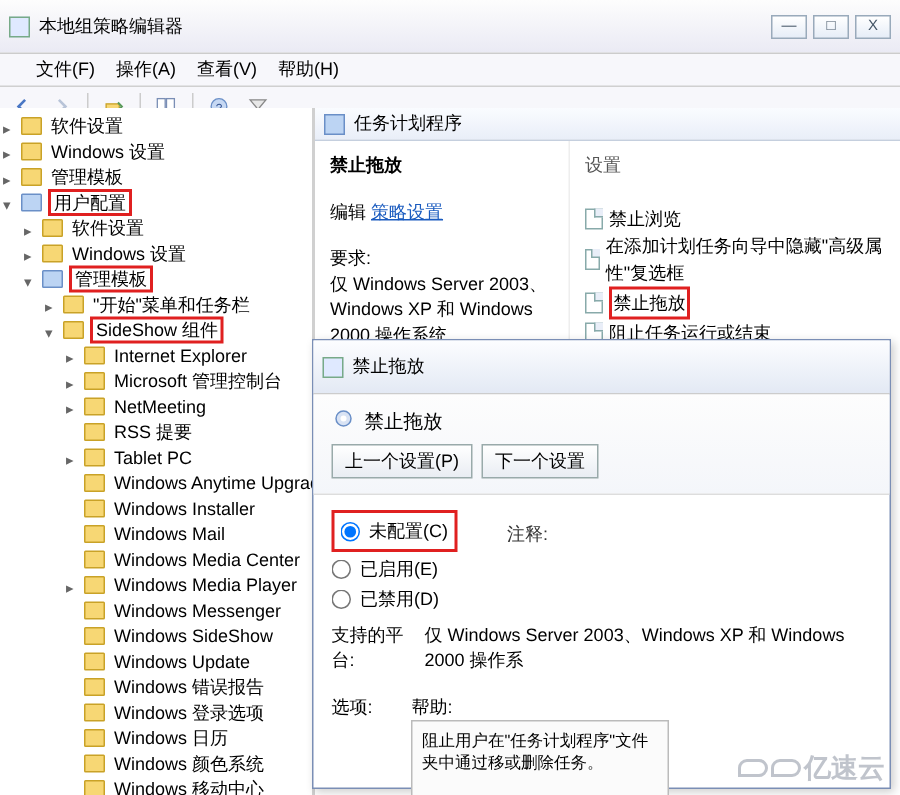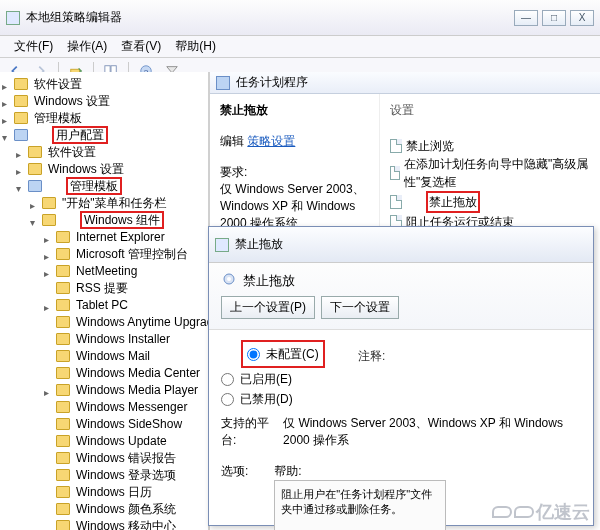--- a/index.html
+++ b/index.html
@@ -4,35 +4,35 @@
 <style>
 * { margin:0; padding:0; box-sizing:border-box; font-family:"Microsoft YaHei","SimSun",Tahoma,sans-serif; }
 body { width:600px; height:530px; background:#f0f0f0; overflow:hidden; position:relative; }
 
 
 .gpedit { position:absolute; inset:0; background:#fff; }
 .titlebar { height:36px; background:linear-gradient(#fdfdfd,#eaeaf4); border-bottom:1px solid #ccc; display:flex; align-items:center; padding:0 6px; font-size:12px; }
 .titlebar .ticon { width:14px; height:14px; background:#dfe9ff; border:1px solid #7a8; margin-right:6px; }
 .titlebar .spacer { flex:1; }
 .wbtn { width:24px; height:16px; border:1px solid #9ab; margin-left:4px; background:linear-gradient(#fff,#e6edf7); font-size:10px; display:flex; align-items:center; justify-content:center; color:#456; }
-.menubar { height:22px; display:flex; align-items:center; gap:14px; padding:0 14px; font-size:12px; border-bottom:1px solid #d0d0d0; background:#f7f7fb; }
+.menubar { height:22px; display:flex; align-items:center; gap:14px; padding:0 24px; font-size:12px; border-bottom:1px solid #d0d0d0; background:#f7f7fb; }
 .toolbar { height:26px; display:flex; align-items:center; gap:4px; padding:0 4px; border-bottom:1px solid #d0d0d0; background:#f7f7fb; }
 .tbtn { width:22px; height:20px; display:flex; align-items:center; justify-content:center; border:1px solid transparent; }
 .tbtn svg { width:14px; height:14px; }
 .tsep { width:1px; height:18px; background:#ccc; margin:0 2px; }
 
 .content { position:absolute; top:72px; bottom:0; left:0; right:0; display:flex; }
 .tree-pane { width:210px; border-right:2px solid #d0d0d0; overflow:hidden; background:#fff; font-size:12px; padding:4px 0 0 0; }
 .tree ul { list-style:none; padding-left:14px; }
 .tree li { white-space:nowrap; line-height:17px; position:relative; }
 .tree .tw { position:absolute; left:-12px; top:2px; width:11px; height:11px; font-size:10px; color:#666; cursor:pointer; }
 .folder { width:14px; height:12px; display:inline-block; background:#f7d774; border:1px solid #c9a227; border-radius:1px; margin-right:4px; vertical-align:-2px; }
 .folder.blue { background:#bcd4f3; border-color:#6a8fc7; }
 .tree .lbl { padding:0 2px; }
-.hl { border:2px solid #e02020; padding:0 1px;margin-left:20px; }
+.hl { border:2px solid #e02020; padding:0 1px; }
 
 .right-pane { flex:1; position:relative; background:#fff; }
 .rp-header { height:22px; background:linear-gradient(#fafcff,#e9eef8); border-bottom:1px solid #c5cfde; display:flex; align-items:center; padding:0 6px; font-size:12px; }
 .rp-header .ficon { width:14px; height:14px; background:#bcd4f3; border:1px solid #6a8fc7; margin-right:6px; }
 .rp-body { display:flex; font-size:12px; }
 .rp-col { padding:8px 10px; }
 .rp-col.left { width:170px; border-right:1px solid #eee; }
 .rp-col.right { flex:1; }
 .rp-colh { color:#555; margin-bottom:18px; }
 .rp-link { color:#1a5bbf; text-decoration:underline; cursor:pointer; }
@@ -124,21 +124,21 @@
         <li><span class="tw">▸</span><span class="folder"></span><span class="lbl">软件设置</span></li>
         <li><span class="tw">▸</span><span class="folder"></span><span class="lbl">Windows 设置</span></li>
         <li><span class="tw">▸</span><span class="folder"></span><span class="lbl">管理模板</span></li>
         <li><span class="tw">▾</span><span class="folder blue"></span><span class="lbl hl">用户配置</span>
           <ul>
             <li><span class="tw">▸</span><span class="folder"></span><span class="lbl">软件设置</span></li>
             <li><span class="tw">▸</span><span class="folder"></span><span class="lbl">Windows 设置</span></li>
             <li><span class="tw">▾</span><span class="folder blue"></span><span class="lbl hl">管理模板</span>
               <ul>
                 <li><span class="tw">▸</span><span class="folder"></span><span class="lbl">"开始"菜单和任务栏</span></li>
-                <li><span class="tw">▾</span><span class="folder"></span><span class="lbl hl">Windows 组件</span>
+                <li><span class="tw">▾</span><span class="folder"></span><span class="lbl hl">SideShow 组件</span>
                   <ul>
                     <li><span class="tw">▸</span><span class="folder"></span><span class="lbl">Internet Explorer</span></li>
                     <li><span class="tw">▸</span><span class="folder"></span><span class="lbl">Microsoft 管理控制台</span></li>
                     <li><span class="tw">▸</span><span class="folder"></span><span class="lbl">NetMeeting</span></li>
                     <li><span class="folder"></span><span class="lbl">RSS 提要</span></li>
                     <li><span class="tw">▸</span><span class="folder"></span><span class="lbl">Tablet PC</span></li>
                     <li><span class="folder"></span><span class="lbl">Windows Anytime Upgrade</span></li>
                     <li><span class="folder"></span><span class="lbl">Windows Installer</span></li>
                     <li><span class="folder"></span><span class="lbl">Windows Mail</span></li>
                     <li><span class="folder"></span><span class="lbl">Windows Media Center</span></li>

